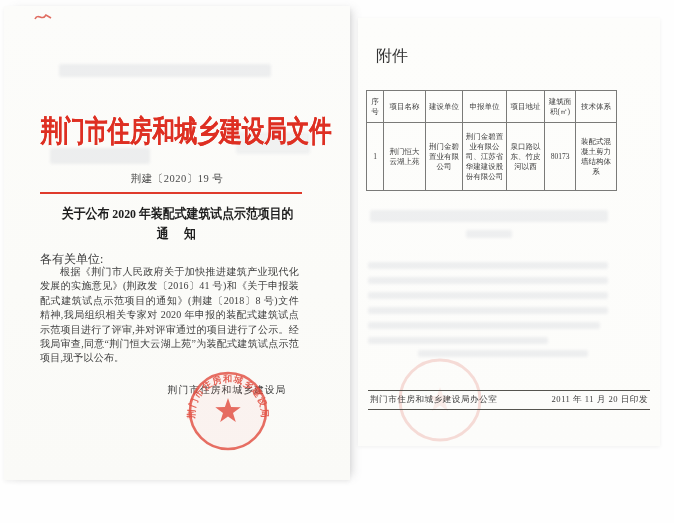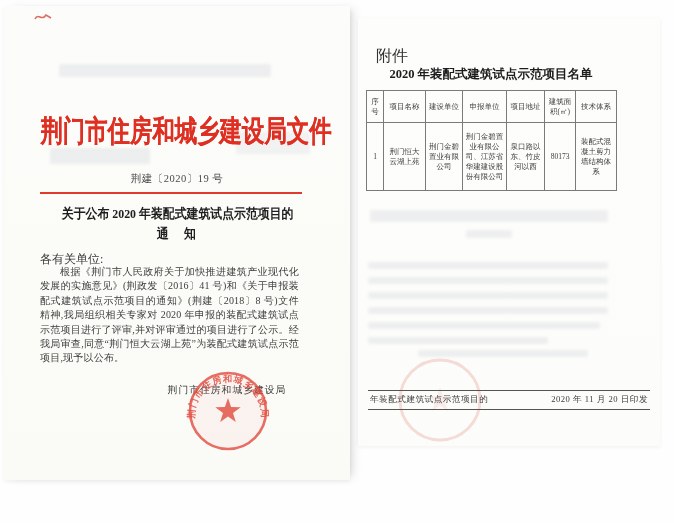--- a/index.html
+++ b/index.html
@@ -128,21 +128,20 @@
       <text font-size="9.2" fill="#e0473a" font-weight="700" opacity=".9" letter-spacing="1">
         <textPath href="#arcL" startOffset="50%" text-anchor="middle">荆门市住房和城乡建设局</textPath>
       </text>
     </svg>
   </div>
 
   <div class="page page-right">
 
     <div class="attach-label">附件</div>
 
-    <div class="table-title">2020 年装配式建筑试点示范项目名单</div>
 
     <table class="ptable">
       <colgroup>
         <col style="width:17px">
           <col style="width:42px">
           <col style="width:37px">
         <col style="width:44px">
           <col style="width:38px">
           <col style="width:31px">
         <col style="width:41px">
@@ -180,18 +179,18 @@
     <div class="ghost" style="left:10px;top:304px;width:232px;height:7px;"></div>
     <div class="ghost" style="left:10px;top:319px;width:180px;height:7px;"></div>
     <div class="ghost" style="left:60px;top:332px;width:170px;height:7px;"></div>
 
     <svg class="ghost-seal" width="92" height="92" viewBox="0 0 92 92">
       <circle cx="46" cy="46" r="40" fill="none" stroke="#e0685c" stroke-width="3"></circle>
       <polygon points="46,33 49.1,42.1 58.7,42.2 51.0,47.9 53.8,57.1 46,51.5 38.2,57.1 41.0,47.9 33.3,42.2 42.9,42.1" fill="#e0685c" opacity=".5"></polygon>
     </svg>
 
     <div class="pfooter">
-      <span>年装配式建筑试点示范项目的</span>
-      <span>2020 年 11 月 20 日印发</span>
+      <span>荆门市住房和城乡建设局办公室</span>
+      <span>2011 年 11 月 20 日印发</span>
     </div>
   </div>
 
 </div>
 
 </body></html>

